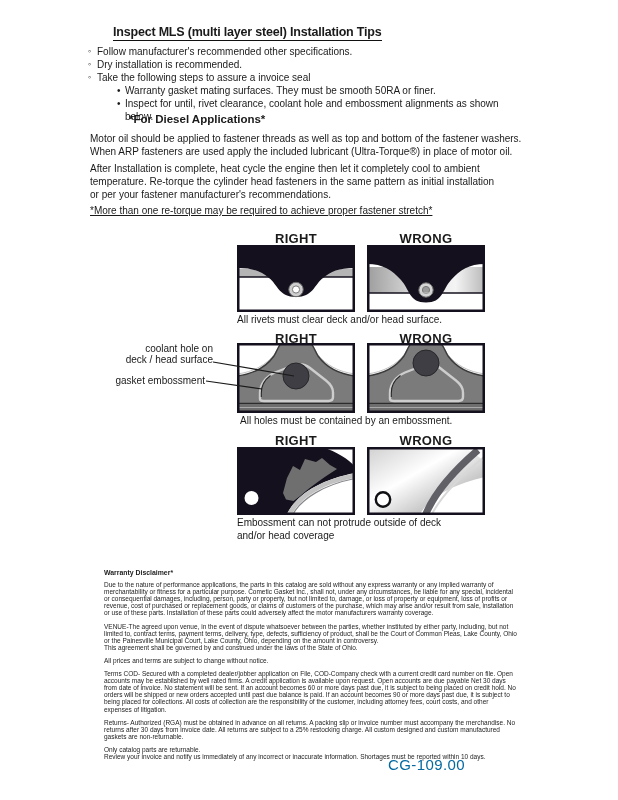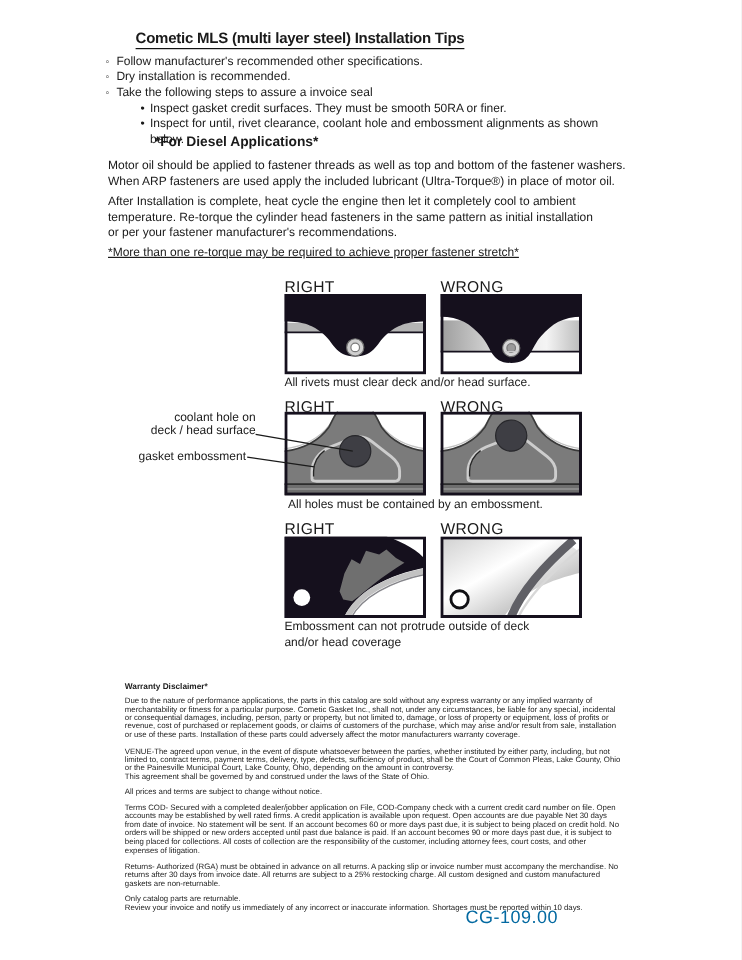--- a/index.html
+++ b/index.html
@@ -18,57 +18,57 @@
   .bullet-row .marker{width:9px;flex:0 0 9px;font-size:9px;}
   .bullet-row.sub{padding-left:29px;}
   .bullet-row.sub .marker{width:8px;flex:0 0 8px;font-size:10px;}
   .diesel-heading{position:absolute;left:90px;top:113px;font-size:11.5px;font-weight:bold;margin-left:39px;}
   .para{position:absolute;left:90px;width:440px;font-size:10px;line-height:13px;}
   .p1{top:132px;}
   .p2{top:162px;}
   .note{top:204px;text-decoration:underline;}
   .figures{position:absolute;left:0;top:230px;width:618px;height:312px;}
   .fig-label{
-    position:absolute;width:118px;text-align:left;font-size:13px;font-weight:normal;letter-spacing:0.3px;
+    position:absolute;width:118px;text-align:center;font-size:13px;font-weight:bold;letter-spacing:0.3px;
   }
   .fig-box{position:absolute;width:118px;}
   .fig-box svg{display:block;}
   .caption{position:absolute;font-size:10px;line-height:12.5px;}
   .ann{
     position:absolute;width:113px;text-align:right;font-size:10px;line-height:10.5px;
   }
   .leader{position:absolute;pointer-events:none;}
   .disclaimer{position:absolute;left:104px;top:569px;width:414px;font-size:6.5px;line-height:7.1px;color:#1c1c1c;}
   .disclaimer .d-head{font-size:6.9px;font-weight:bold;margin-bottom:5px;}
   .disclaimer p{margin:0 0 6px 0;}
   .page-num{position:absolute;left:388px;top:756px;font-size:15px;letter-spacing:0.4px;color:#0369a1;}
 </style>
 </head>
 <body>
 
 <div class="sheet">
 
-  <div class="page-title">Cometic MLS (multi layer steel) Installation Tips</div>
+  <div class="page-title">Inspect MLS (multi layer steel) Installation Tips</div>
 
   <div class="bullets">
     <div class="bullet-row">
       <span class="marker">◦</span>
       <span>Follow manufacturer's recommended other specifications.</span>
     </div>
     <div class="bullet-row">
       <span class="marker">◦</span>
       <span>Dry installation is recommended.</span>
     </div>
     <div class="bullet-row">
       <span class="marker">◦</span>
       <span>Take the following steps to assure a invoice seal</span>
     </div>
     <div class="bullet-row sub">
       <span class="marker">•</span>
-      <span>Inspect gasket credit surfaces.  They must be smooth 50RA or finer.</span>
+      <span>Warranty gasket mating surfaces.  They must be smooth 50RA or finer.</span>
     </div>
     <div class="bullet-row sub">
       <span class="marker">•</span>
       <span>Inspect for until, rivet clearance, coolant hole and embossment alignments as shown below.</span>
     </div>
   </div>
 
   <div class="diesel-heading">*For Diesel Applications*</div>
   <div class="para p1 pre">Motor oil should be applied to fastener threads as well as top and bottom of the fastener washers.
 When ARP fasteners are used apply the included lubricant (Ultra-Torque®) in place of motor oil.</div>

